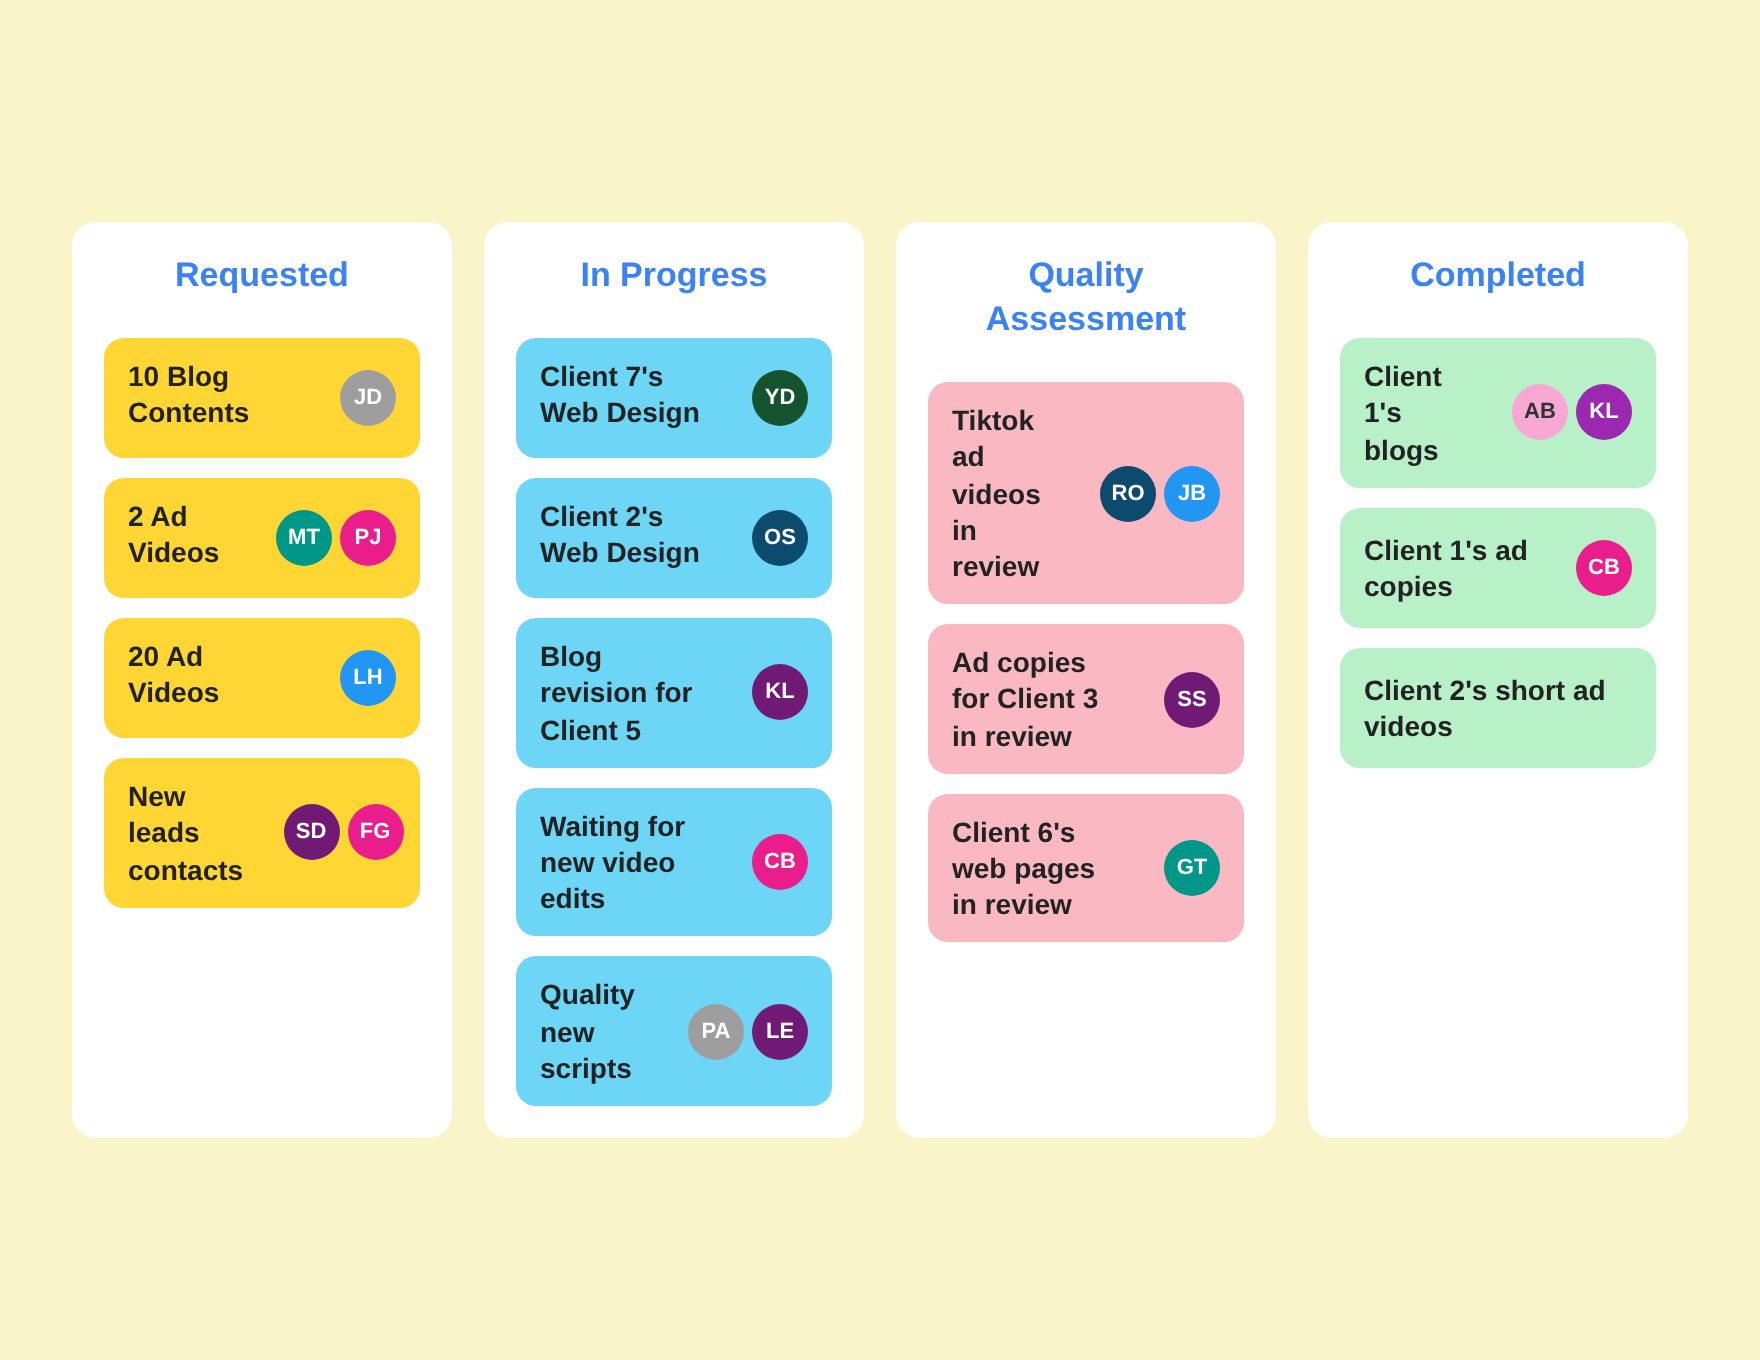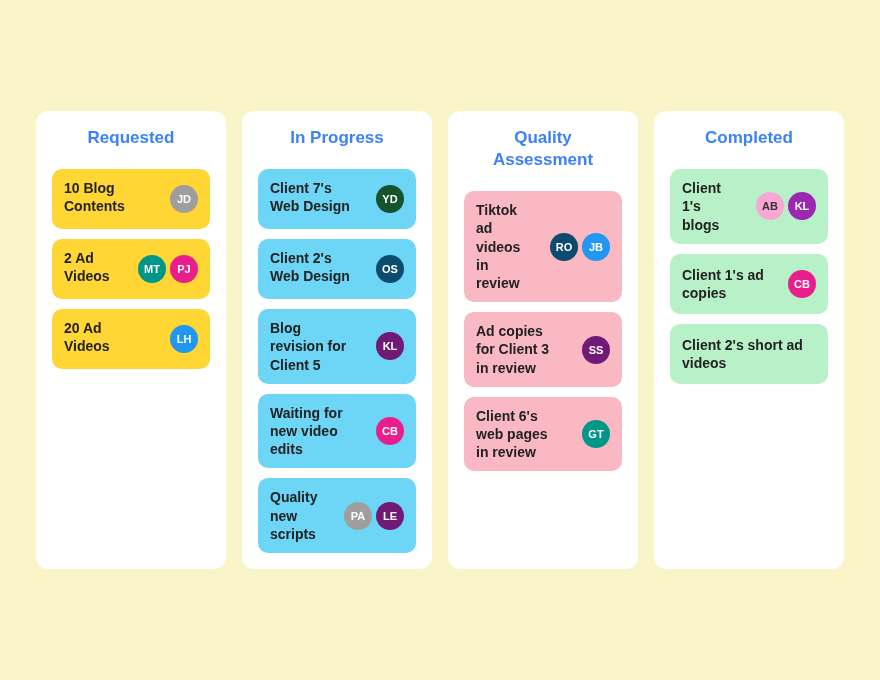--- a/index.html
+++ b/index.html
@@ -111,20 +111,27 @@
           <div class="avatar av-teal">MT</div>
           <div class="avatar av-pink">PJ</div>
         </div>
       </div>
       <div class="card card-yellow">
         <div class="card-text">20 Ad Videos</div>
         <div class="avatars">
           <div class="avatar av-blue">LH</div>
         </div>
       </div>
+      <div class="card card-yellow">
+        <div class="card-text">New leads contacts</div>
+        <div class="avatars">
+          <div class="avatar av-green">SD</div>
+          <div class="avatar av-pink">FG</div>
+        </div>
+      </div>
     </div>
     <div class="column">
       <div class="column-header">In Progress</div>
       <div class="card card-blue">
         <div class="card-text">Client 7's Web Design</div>
         <div class="avatars">
           <div class="avatar av-lime">YD</div>
         </div>
       </div>
       <div class="card card-blue">

